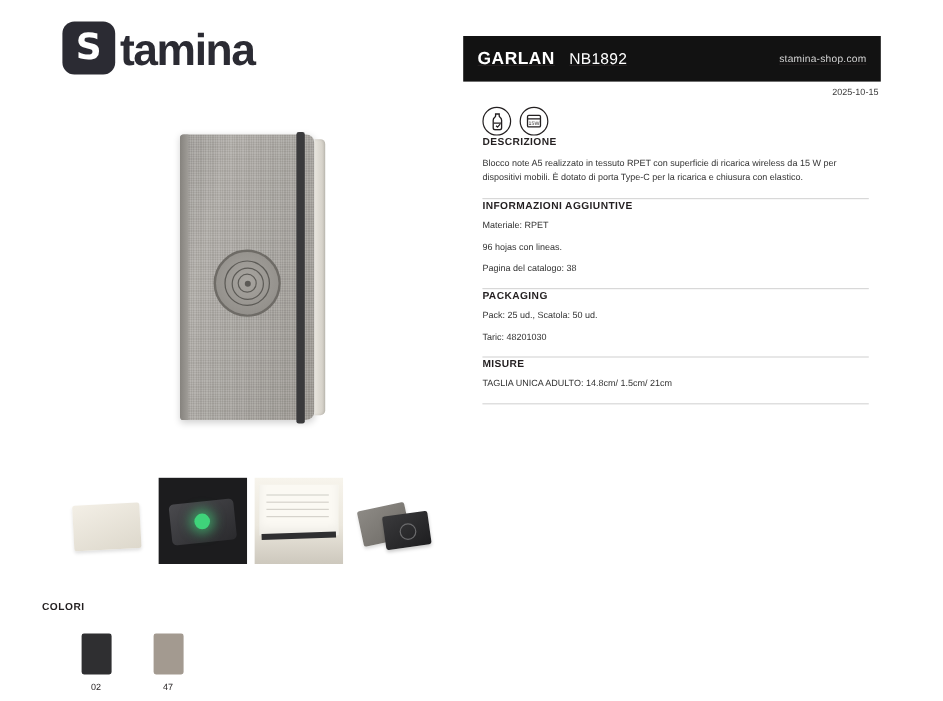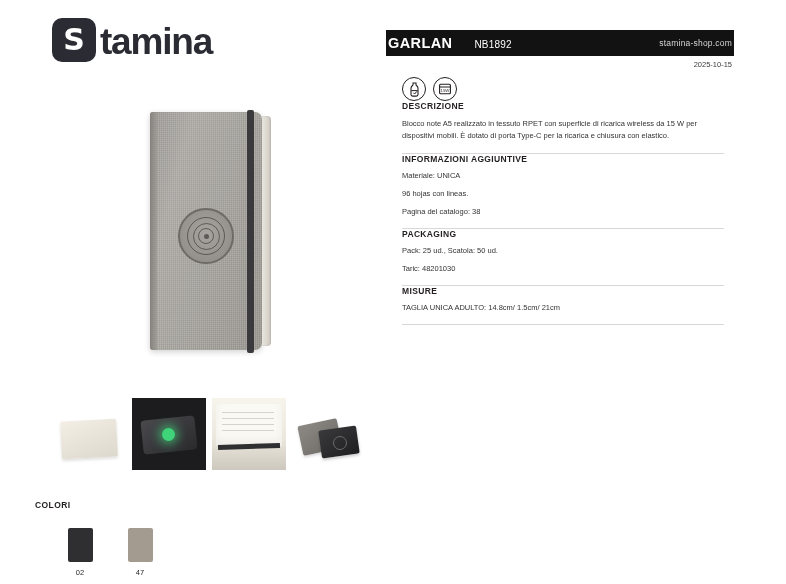--- a/index.html
+++ b/index.html
@@ -56,43 +56,44 @@
   }
 
   
   .right-col {
     position: absolute;
     left: 386px;
     top: 30px;
     width: 348px;
   }
   .title-bar {
-    height: 26px;
+    height: 38px;
     background: #121212;
     display: flex;
     align-items: center;
     justify-content: space-between;
-    padding: 0 2px;
+    padding: 0 12px;
     box-sizing: border-box;
+    text-decoration: underline;
   }
   .title-left {
     display: flex;
     align-items: baseline;
   }
   .title-name {
     color: #ffffff;
     font-size: 14.5px;
     font-weight: bold;
     letter-spacing: 0.4px;
   }
   .title-ref {
     color: #ffffff;
-    font-size: 10px;
+    font-size: 13px;
     font-weight: normal;
-    margin-left: 22px;
+    margin-left: 12px;
     letter-spacing: 0.2px;
   }
   .title-site {
     color: #d5d5d5;
     font-size: 8.5px;
     letter-spacing: 0.2px;
     text-align: center;
   }
   .date-row {
     text-align: right;
@@ -448,21 +449,21 @@
     </div>
 
     <div class="section">
       <div class="sec-title">DESCRIZIONE</div>
       <p class="sec-text">Blocco note A5 realizzato in tessuto RPET con superficie di ricarica wireless da 15 W per dispositivi mobili. È dotato di porta Type-C per la ricarica e chiusura con elastico.</p>
     </div>
     <div class="divider"></div>
 
     <div class="section">
       <div class="sec-title">INFORMAZIONI AGGIUNTIVE</div>
-      <p class="sec-line">Materiale: UNICA</p>
+      <p class="sec-line">Materiale: RPET</p>
       <p class="sec-line">96 hojas con lineas.</p>
       <p class="sec-line">Pagina del catalogo: 38</p>
     </div>
     <div class="divider"></div>
 
     <div class="section">
       <div class="sec-title">PACKAGING</div>
       <p class="sec-line">Pack: 25 ud., Scatola: 50 ud.</p>
       <p class="sec-line">Taric: 48201030</p>
     </div>

